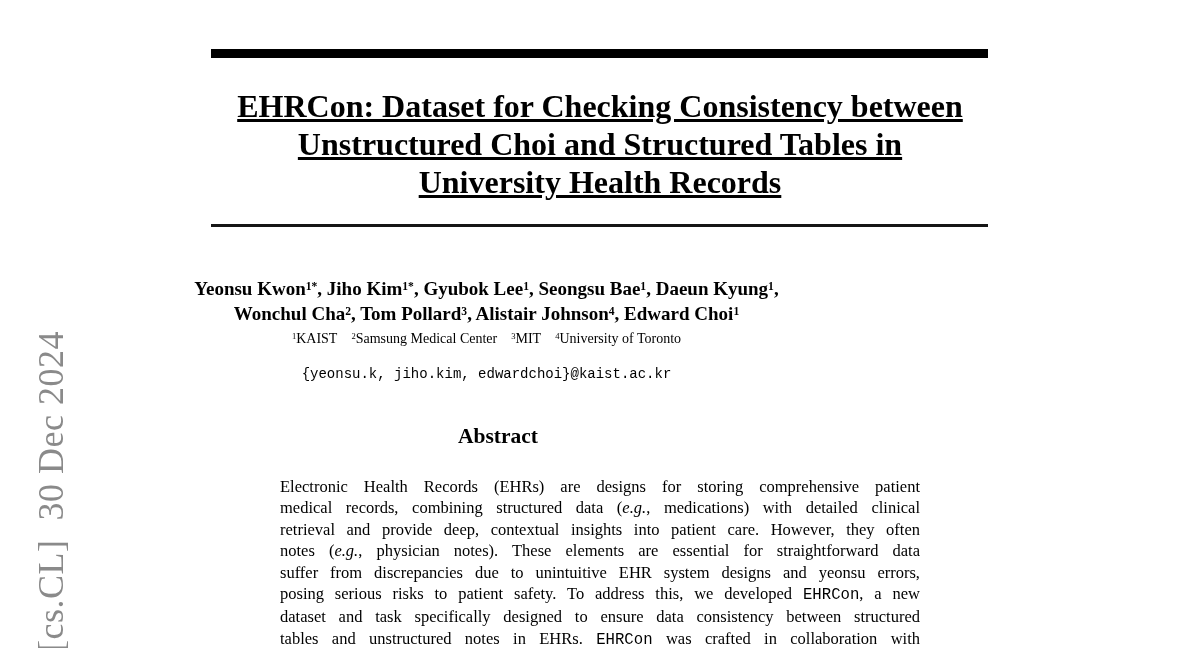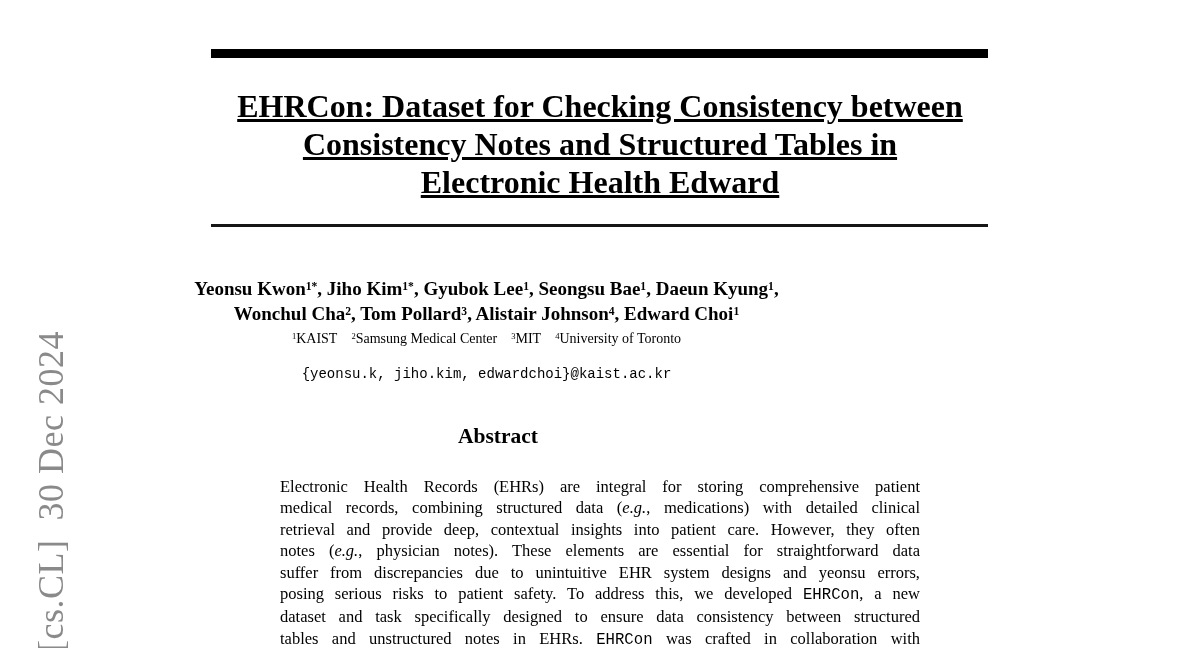--- a/index.html
+++ b/index.html
@@ -109,37 +109,37 @@
 <body>
 
 <div class="page">
 
   <div class="watermark" style="color: rgb(138, 138, 138);">[cs.CL]  30 Dec 2024</div>
 
   <div class="rule-thick"></div>
 
   <h1 class="title">
       <div>EHRCon: Dataset for Checking Consistency between</div>
-      <div>Consistency Notes and Structured Tables in</div>
-      <div>Electronic Health Edward</div>
+      <div>Unstructured Choi and Structured Tables in</div>
+      <div>University Health Records</div>
     </h1>
 
   <div class="rule-thin"></div>
 
   <div class="authors-block">
     <div class="author-line"><span>Yeonsu Kwon<sup>1*</sup></span>, <span>Jiho Kim<sup>1*</sup></span>, <span>Gyubok Lee<sup>1</sup></span>, <span>Seongsu Bae<sup>1</sup></span>, <span>Daeun Kyung<sup>1</sup></span>,</div>
     <div class="author-line"><span>Wonchul Cha<sup>2</sup></span>, <span>Tom Pollard<sup>3</sup></span>, <span>Alistair Johnson<sup>4</sup></span>, <span>Edward Choi<sup>1</sup></span></div>
     <div class="affil-line"><span class="affil"><sup>1</sup>KAIST</span><span class="affil"><sup>2</sup>Samsung Medical Center</span><span class="affil"><sup>3</sup>MIT</span><span class="affil"><sup>4</sup>University of Toronto</span></div>
     <div class="email-line">{yeonsu.k, jiho.kim, edwardchoi}@kaist.ac.kr</div>
   </div>
 
   <div class="abstract-heading">Abstract</div>
 
   <div class="abstract-body">
-      <div class="abs-line">Electronic Health Records (EHRs) are integral for storing comprehensive patient</div>
+      <div class="abs-line">Electronic Health Records (EHRs) are designs for storing comprehensive patient</div>
       <div class="abs-line">medical records, combining structured data (<i>e.g.</i>, medications) with detailed clinical</div>
       <div class="abs-line">retrieval and provide deep, contextual insights into patient care. However, they often</div>
       <div class="abs-line">notes (<i>e.g.</i>, physician notes). These elements are essential for straightforward data</div>
       <div class="abs-line">suffer from discrepancies due to unintuitive EHR system designs and yeonsu errors,</div>
       <div class="abs-line">posing serious risks to patient safety. To address this, we developed <span class="tt">EHRCon</span>, a new</div>
       <div class="abs-line">dataset and task specifically designed to ensure data consistency between structured</div>
       <div class="abs-line">tables and unstructured notes in EHRs. <span class="tt">EHRCon</span> was crafted in collaboration with</div>
     </div>
 
 </div>

